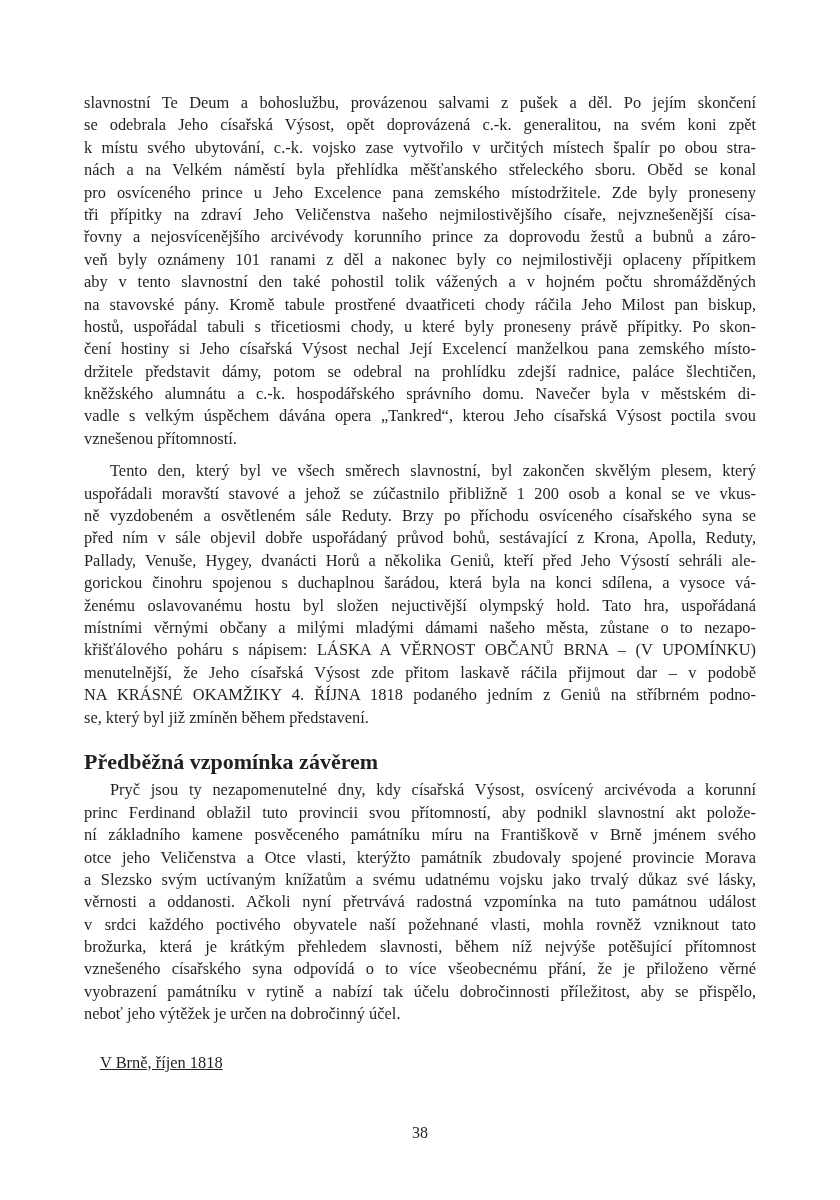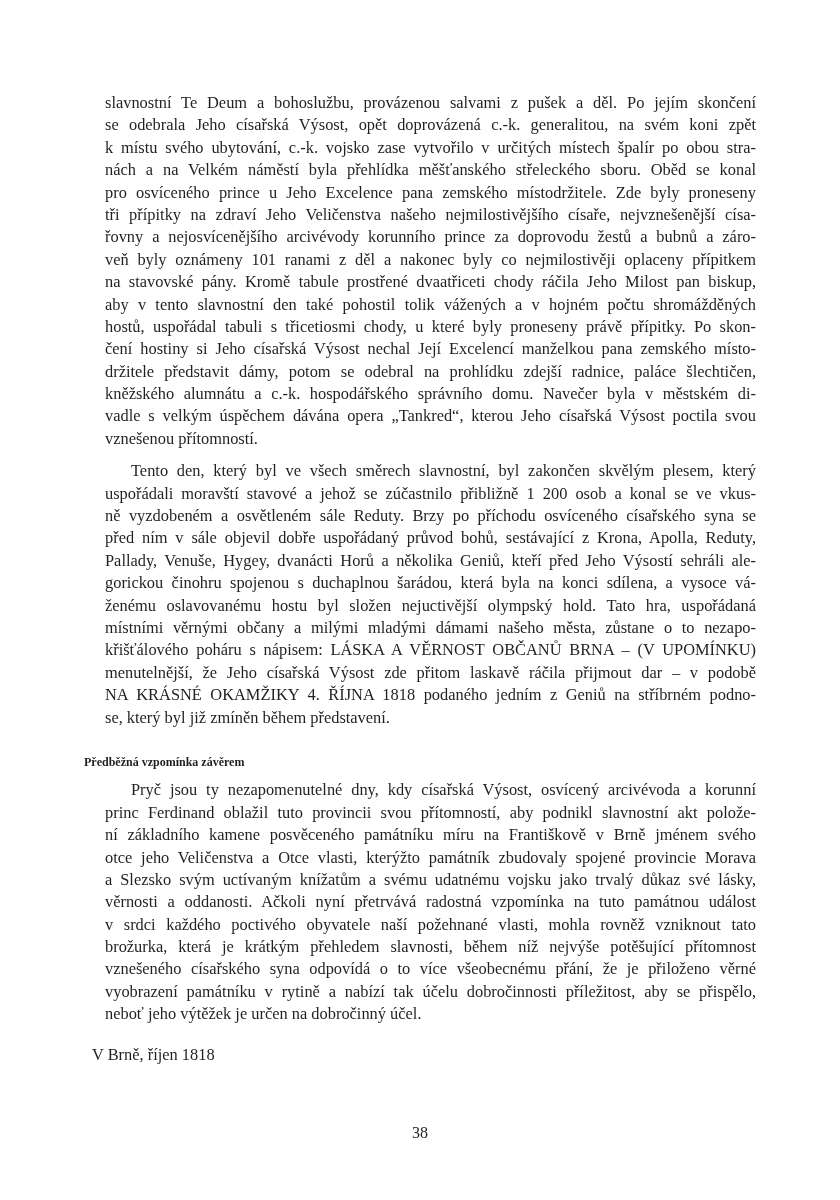--- a/index.html
+++ b/index.html
@@ -5,52 +5,52 @@
   html, body { margin: 0; padding: 0; background: #ffffff; }
   body {
     width: 840px; height: 1200px; position: relative; overflow: hidden;
     font-family: "Liberation Serif", "DejaVu Serif", serif;
     color: #231f20;
   }
   .page { position: absolute; left: 84px; top: 92px; width: 672px; }
   .para { margin: 0; }
   .line {
     display: block; font-size: 16.4px; line-height: 22.4px; height: 22.4px;
-    text-align: justify; text-align-last: justify; white-space: nowrap; margin-left: 21px;
+    text-align: justify; text-align-last: justify; white-space: nowrap;
   }
   .line.last { text-align-last: left; }
   .line.indent { text-indent: 26px; }
   .gap { height: 10px; }
   .heading {
-    font-weight: bold; font-size: 12px; line-height: 22.4px; margin: 0;
+    font-weight: bold; font-size: 22px; line-height: 22.4px; margin: 0;
   }
   .heading-gap-before { height: 22px; }
   .heading-gap-after { height: 6px; }
-  .signature { font-size: 16.4px; line-height: 22.4px; margin: 8px; }
+  .signature { font-size: 16.4px; line-height: 22.4px; margin: 16px; text-decoration: underline; }
   .page-number {
     position: absolute; left: 0; width: 840px; top: 1124px;
     text-align: center; font-size: 16px;
   }
 </style>
 </head>
 <body>
 
 <div class="page">
 
   <p class="para">
     <span class="line">slavnostní Te Deum a bohoslužbu, provázenou salvami z pušek a děl. Po jejím skončení</span>
     <span class="line">se odebrala Jeho císařská Výsost, opět doprovázená c.-k. generalitou, na svém koni zpět</span>
     <span class="line">k místu svého ubytování, c.-k. vojsko zase vytvořilo v určitých místech špalír po obou stra-</span>
     <span class="line">nách a na Velkém náměstí byla přehlídka měšťanského střeleckého sboru. Oběd se konal</span>
     <span class="line">pro osvíceného prince u Jeho Excelence pana zemského místodržitele. Zde byly proneseny</span>
     <span class="line">tři přípitky na zdraví Jeho Veličenstva našeho nejmilostivějšího císaře, nejvznešenější císa-</span>
     <span class="line">řovny a nejosvícenějšího arcivévody korunního prince za doprovodu žestů a bubnů a záro-</span>
     <span class="line">veň byly oznámeny 101 ranami z děl a nakonec byly co nejmilostivěji oplaceny přípitkem</span>
+    <span class="line">aby v tento slavnostní den také pohostil tolik vážených a v hojném počtu shromážděných</span>
     <span class="line">na stavovské pány. Kromě tabule prostřené dvaatřiceti chody ráčila Jeho Milost pan biskup,</span>
-    <span class="line">aby v tento slavnostní den také pohostil tolik vážených a v hojném počtu shromážděných</span>
     <span class="line">hostů, uspořádal tabuli s třicetiosmi chody, u které byly proneseny právě přípitky. Po skon-</span>
     <span class="line">čení hostiny si Jeho císařská Výsost nechal Její Excelencí manželkou pana zemského místo-</span>
     <span class="line">držitele představit dámy, potom se odebral na prohlídku zdejší radnice, paláce šlechtičen,</span>
     <span class="line">kněžského alumnátu a c.-k. hospodářského správního domu. Navečer byla v městském di-</span>
     <span class="line">vadle s velkým úspěchem dávána opera „Tankred“, kterou Jeho císařská Výsost poctila svou</span>
     <span class="line last">vznešenou přítomností.</span>
   </p>
 
   <div class="gap"></div>
 

